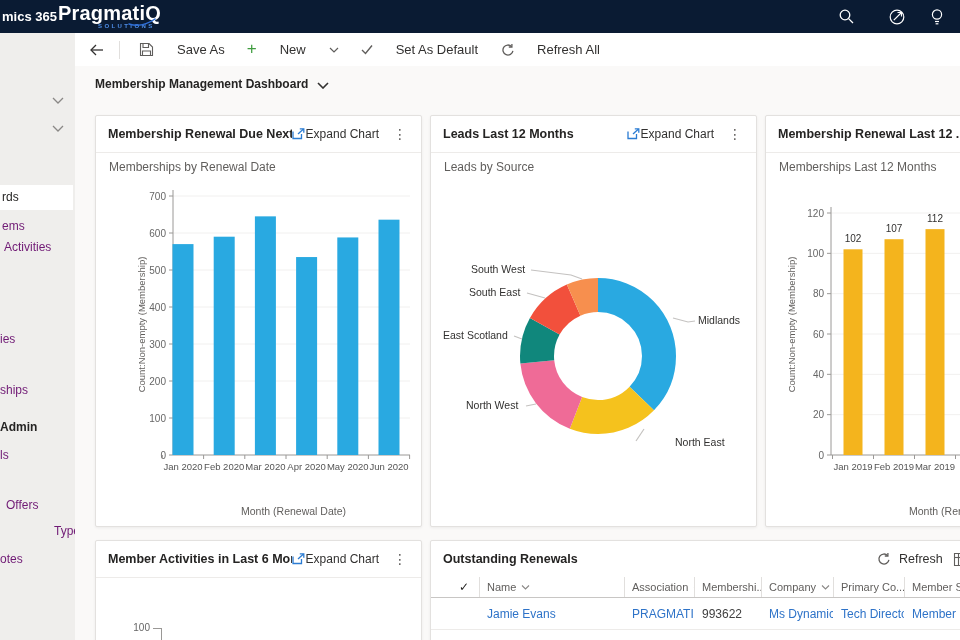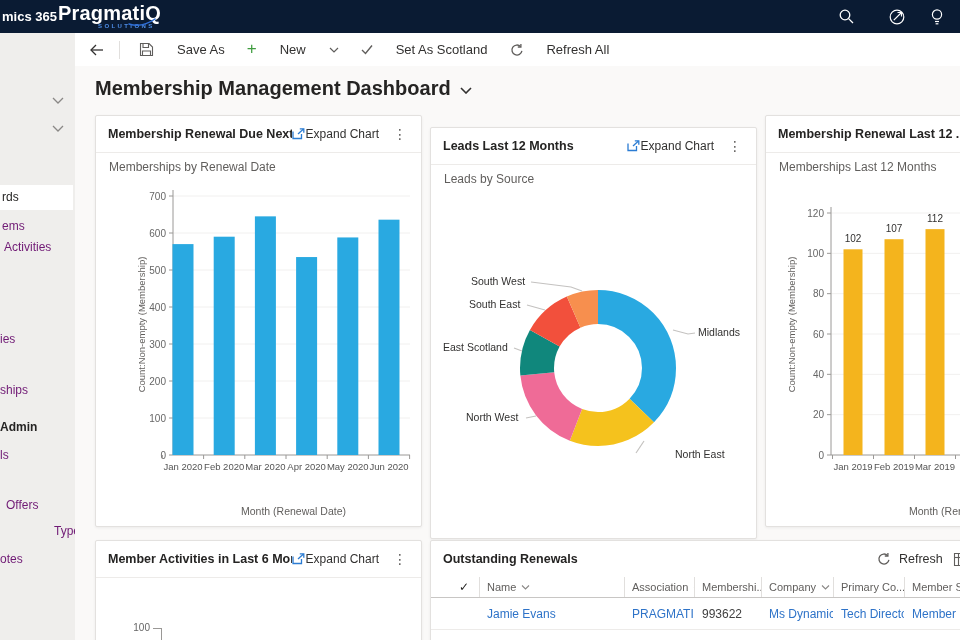--- a/index.html
+++ b/index.html
@@ -27,26 +27,26 @@
   .cmdbar{position:absolute;left:75px;top:33px;width:885px;height:33px;background:#fff;
           border-bottom:1px solid #f0efee;display:flex;align-items:center;}
   .cmd-back{margin-left:8px;padding:4px 6px;cursor:pointer;display:flex;align-items:center;}
   .cmd-div{width:1px;height:18px;background:#e1dfdd;margin:0 8px;}
   .cmd-btn{display:flex;align-items:center;gap:23px;padding:0 11px;height:33px;font-size:13px;color:#323130;cursor:pointer;}
   .plus{color:#3F9C3F;font-size:17px;font-weight:400;line-height:1;margin-top:-2px;}
 
   
   .content{position:absolute;left:75px;top:66px;width:885px;height:574px;background:#FAF9F8;}
   .page-title{position:absolute;left:20px;top:11px;display:flex;align-items:center;gap:9px;
-              font-size:20px;font-weight:700;color:#252423;cursor:pointer;}
+              font-size:12px;font-weight:700;color:#252423;cursor:pointer;}
 
   .card{position:absolute;background:#fff;border:1px solid #E3E1DF;border-radius:2px;
         box-shadow:0 1px 3px rgba(0,0,0,.06);}
   #card1{left:20px;top:49px;width:325px;height:410px;}
-  #card2{left:355px;top:49px;width:325px;height:410px;margin-top:12px;}
+  #card2{left:355px;top:49px;width:325px;height:410px;}
   #card3{left:690px;top:49px;width:325px;height:410px;}
   #card4{left:20px;top:474px;width:325px;height:300px;}
   #card5{left:355px;top:474px;width:660px;height:300px;}
 
   .card-header{height:36px;display:flex;align-items:center;padding:0 12px;border-bottom:1px solid #EDEBE9;}
   .card-title{font-size:12.5px;font-weight:700;color:#252423;flex:1;white-space:nowrap;overflow:hidden;}
   .expand-btn{display:flex;align-items:center;gap:1px;font-size:12px;color:#323130;margin-right:12px;cursor:pointer;white-space:nowrap;}
   .more-btn{color:#605E5C;font-size:14px;cursor:pointer;padding:0 2px;}
   .subtitle{position:absolute;left:13px;top:44px;font-size:12px;color:#605E5C;}
   .chart-svg{position:absolute;left:0;top:70px;}
@@ -149,21 +149,21 @@
     <span class="plus">+</span>
     <span>New</span>
     <svg width="10" height="6" viewBox="0 0 10 6" fill="none" stroke="#605E5C" stroke-width="1.2">
         <path d="M1 1 L5 5 L9 1"></path>
       </svg>
   </span>
   <span class="cmd-btn">
     <svg width="12" height="11" viewBox="0 0 12 11" fill="none" stroke="#605E5C" stroke-width="1.4">
         <path d="M1 6 L4.5 9.5 L11 1.5"></path>
       </svg>
-    <span>Set As Scotland</span>
+    <span>Set As Default</span>
   </span>
   <span class="cmd-btn">
     <svg width="14" height="14" viewBox="0 0 14 14" fill="none" stroke="#605E5C" stroke-width="1.3">
         <path d="M11.6 3.6 A5 5 0 1 0 12.9 7.8"></path>
         <path d="M11.9 0.9 V4 H8.8"></path>
       </svg>
     <span>Refresh All</span>
   </span>
 </div>
 

